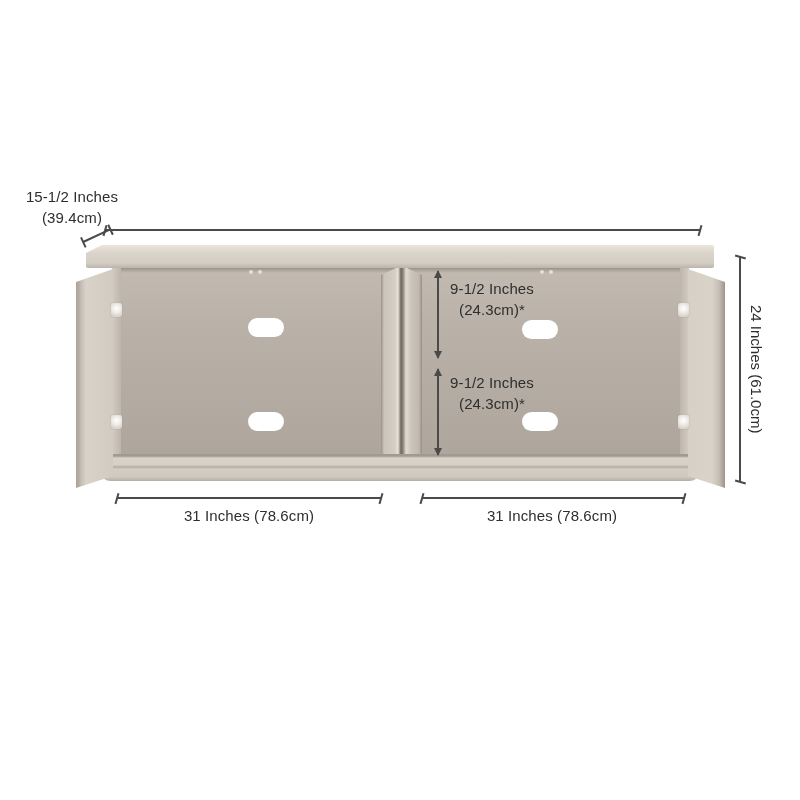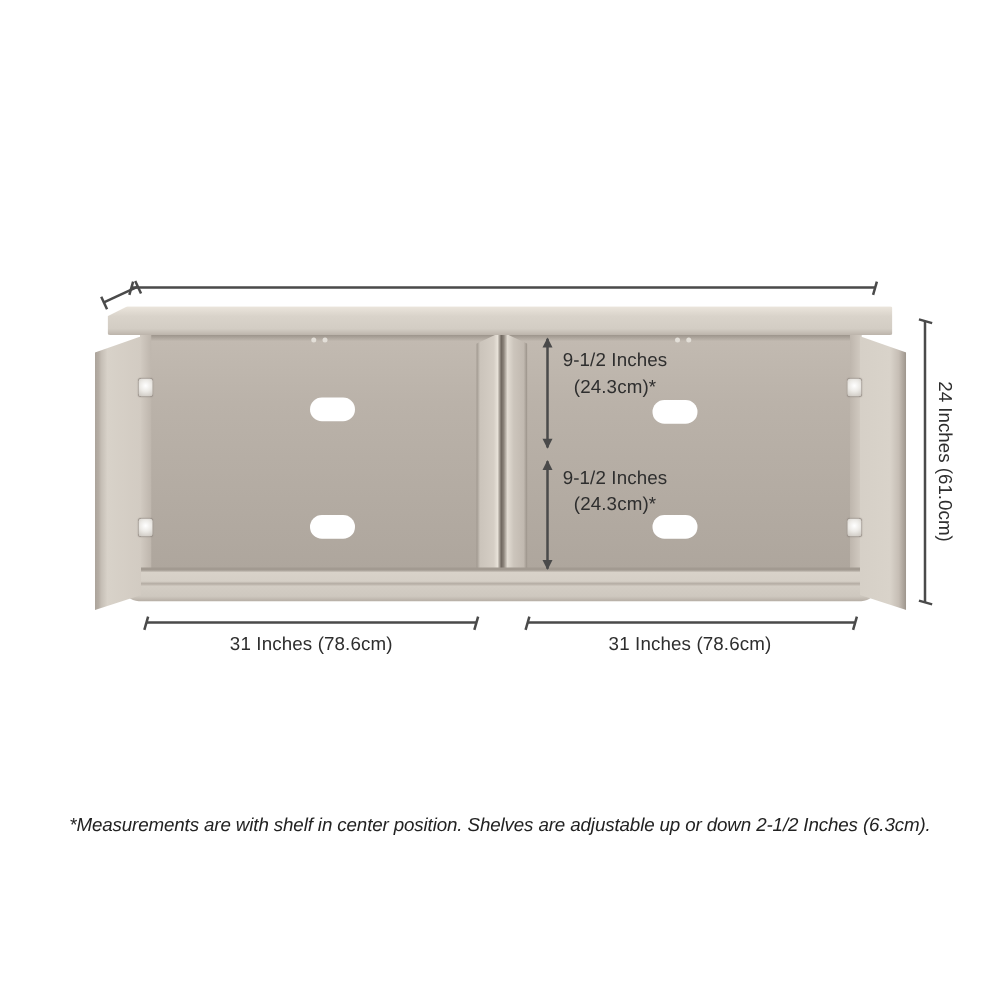--- a/index.html
+++ b/index.html
@@ -121,20 +121,24 @@
 
     <div class="abs door left-door"></div>
     <div class="abs door right-door"></div>
 
     <div class="abs hinge" style="left:111px;top:303px;"></div>
     <div class="abs hinge" style="left:111px;top:415px;"></div>
     <div class="abs hinge" style="left:678px;top:303px;"></div>
     <div class="abs hinge" style="left:678px;top:415px;"></div>
   </div>
 
+  <div class="abs label center" style="left:12px;top:186px;width:120px;">
+    <div>15-1/2 Inches</div>
+    <div>(39.4cm)</div>
+  </div>
   <div class="abs diag-wrap">
     <div class="bar"></div>
     <div class="tick-v start" style="transform:rotate(0deg);"></div>
     <div class="tick-v end" style="transform:rotate(0deg);"></div>
   </div>
 
   <div class="abs dim-h" style="left:105px;top:229px;width:595px;">
     <div class="tick-v start"></div>
     <div class="tick-v end"></div>
   </div>
@@ -168,15 +172,14 @@
     <div class="tick-v end"></div>
   </div>
   <div class="abs label center" style="left:149px;top:505px;width:200px;">31 Inches (78.6cm)</div>
 
   <div class="abs dim-h" style="left:422px;top:497px;width:262px;">
     <div class="tick-v start"></div>
     <div class="tick-v end"></div>
   </div>
   <div class="abs label center" style="left:452px;top:505px;width:200px;">31 Inches (78.6cm)</div>
 
-  <div class="abs footnote">*Measurements are with shelf in center position. Shelves are adjustable up or down 2-1/2 Inches (6.3cm).</div>
 
 </div>
 
 </body></html>

